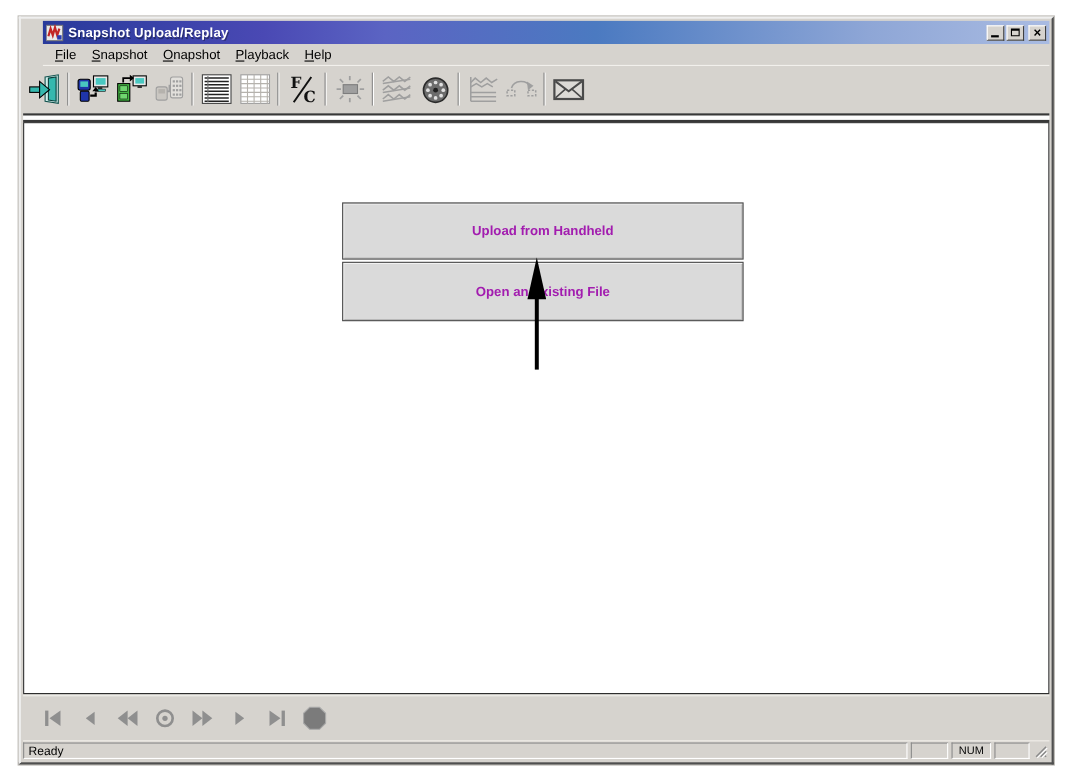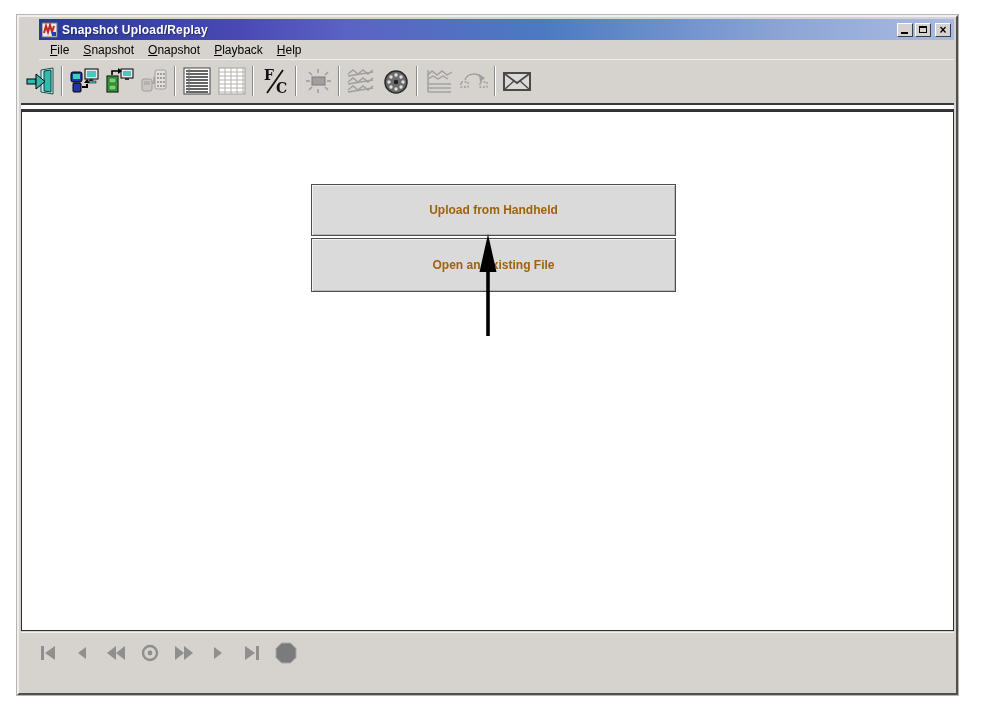--- a/index.html
+++ b/index.html
@@ -42,21 +42,21 @@
 
   .hsep { position:absolute; top:86px; left:2px; right:2px; height:8px;
           border-top:2px solid #383838; border-bottom:2px solid #383838; background:#fdfdfd; }
 
   
   .client { position:absolute; top:94px; left:2px; right:2px; bottom:62px;
             background:#ffffff; border:1px solid #2e2e2e; }
   .big-buttons { position:absolute; left:289px; top:72px; width:365px; }
   .big-btn { display:block; width:100%; height:52px; background:#dadada;
              border:1px solid #4d4d4d; box-shadow:inset 1px 1px 0 #f2f2f2, inset -1px -1px 0 #b8b8b8;
-             font-family:"Liberation Sans", sans-serif; font-size:12px; font-weight:bold; color:#a16207;
+             font-family:"Liberation Sans", sans-serif; font-size:12px; font-weight:bold; color:#a21caf;
              text-align:center; cursor:pointer; }
   .big-btn + .big-btn { margin-top:2px; height:54px; }
   .pointer-arrow { position:absolute; left:450px; top:118px; width:32px; height:112px; }
 
   
   .playbar { position:absolute; left:2px; right:2px; bottom:21px; height:40px;
              border-top:1px solid #f2f0ec; display:flex; align-items:center; padding-left:10px; }
   .pbtn { width:26px; height:26px; background:transparent; border:none; margin:0 4px;
           display:flex; align-items:center; justify-content:center; padding:0; cursor:default; }
 
@@ -345,15 +345,32 @@
           <rect x="16" y="5" width="3" height="14" fill="#8f8f8f"></rect>
         </svg>
       </button>
       <button class="pbtn" title="stop">
         <svg width="26" height="26" viewBox="0 0 26 26">
           <polygon points="8.5,3 17.5,3 23,8.5 23,17.5 17.5,23 8.5,23 3,17.5 3,8.5" fill="#7b7b7b" stroke="#a8a8a8"></polygon>
         </svg>
       </button>
     </div>
 
+    <div class="statusbar">
+      <span class="sb-panel sb-ready">Ready</span>
+      <span class="sb-panel sb-a"></span>
+      <span class="sb-panel sb-num">NUM</span>
+      <span class="sb-panel sb-b"></span>
+      <svg class="grip" viewBox="0 0 14 15">
+        <g stroke="#8a8a8a" stroke-width="1.4">
+          <line x1="12" y1="4" x2="3" y2="13"></line>
+          <line x1="12" y1="8" x2="7" y2="13"></line>
+          <line x1="12" y1="12" x2="11" y2="13"></line>
+        </g>
+        <g stroke="#ffffff" stroke-width="1">
+          <line x1="13" y1="5" x2="4" y2="14"></line>
+          <line x1="13" y1="9" x2="8" y2="14"></line>
+        </g>
+      </svg>
+    </div>
 
   </div>
 </div>
 
 </body></html>

